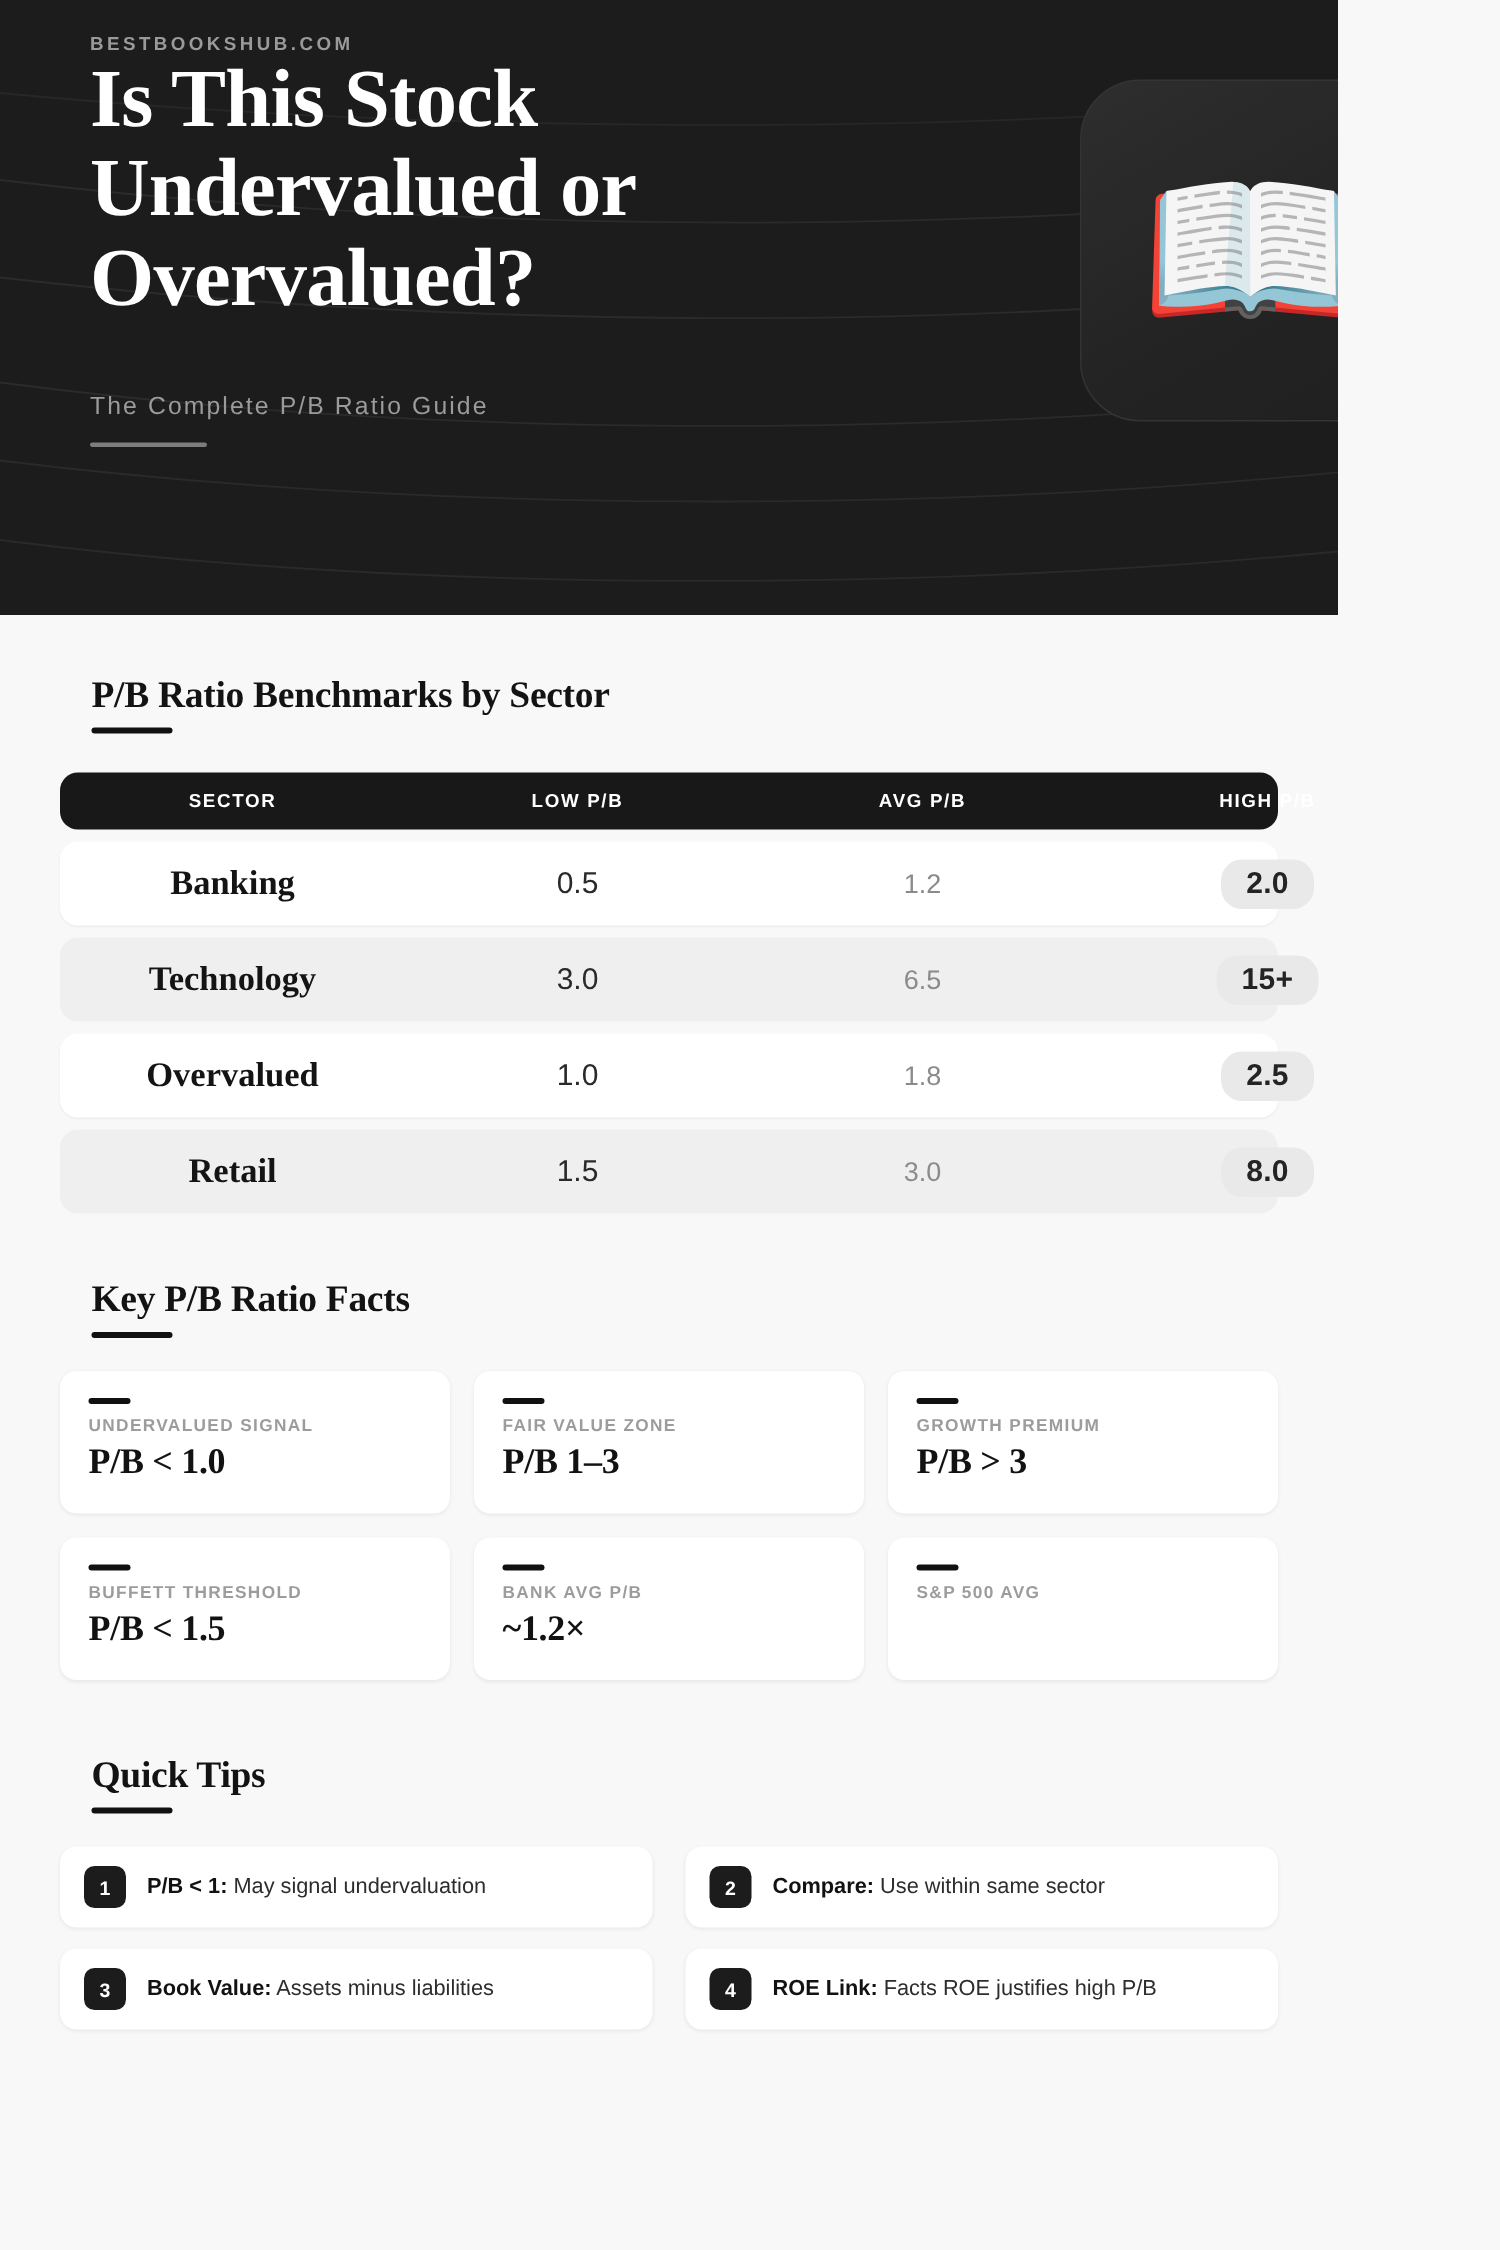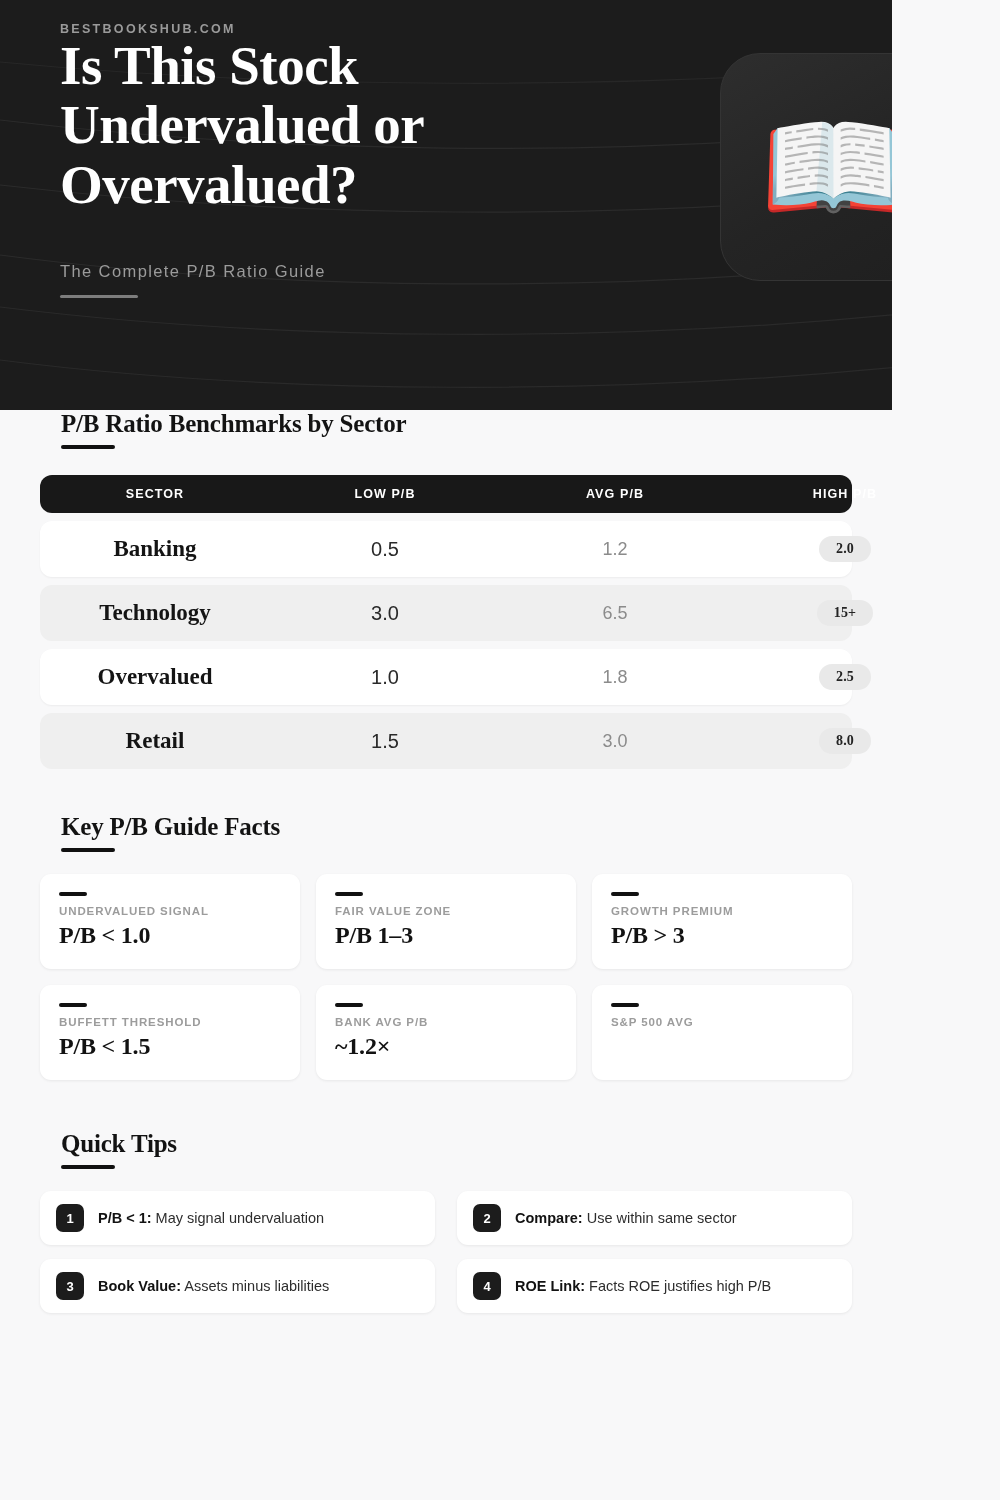--- a/index.html
+++ b/index.html
@@ -67,21 +67,21 @@
     font-size:25px;
     color:#131313;
     letter-spacing:-0.2px;
     padding-left:21px;
   }
   .section-underline {
     margin:7px 0 0 21px;
     width:54px; height:4px; background:#111; border-radius:2px;
   }
 
-  .sec-benchmarks { }
+  .sec-benchmarks { padding-top:40px; }
 
   
   .table { margin-top:26px; }
   .trow {
     display:grid;
     grid-template-columns:230px 230px 230px 230px;
     align-items:center;
     height:56px;
   }
   .thead {
@@ -110,23 +110,22 @@
   }
   .cell-avg {
     font-size:18px; color:#8b8b8b;
   }
   .cell-high { display:flex; justify-content:center; }
   .pill {
     display:inline-block;
     background:#e9e9e9;
     border-radius:14px;
     padding:5px 17px;
-    font-size:14px; font-weight:bold; color:#242424;
+    font-size:20px; font-weight:bold; color:#242424;
     letter-spacing:0.2px;
-    font-family:Liberation Serif, serif;
   }
 
   
   .sec-facts { padding-top:44px; }
   .facts-grid {
     margin-top:22px;
     display:grid;
     grid-template-columns:repeat(3, 1fr);
     gap:16px;
   }
@@ -265,21 +264,21 @@
           <div class="cell cell-low">1.5</div>
           <div class="cell cell-avg">3.0</div>
           <div class="cell cell-high">
               <span class="pill">8.0</span>
             </div>
         </div>
       </div>
     </section>
 
     <section class="sec-facts">
-      <h2 class="section-title">Key P/B Guide Facts</h2>
+      <h2 class="section-title">Key P/B Ratio Facts</h2>
       <div class="section-underline"></div>
 
       <div class="facts-grid">
         <div class="fact-card">
           <div class="fact-bar"></div>
           <div class="fact-label">UNDERVALUED SIGNAL</div>
           <div class="fact-value">P/B &lt; 1.0</div>
         </div>
         <div class="fact-card">
           <div class="fact-bar"></div>

